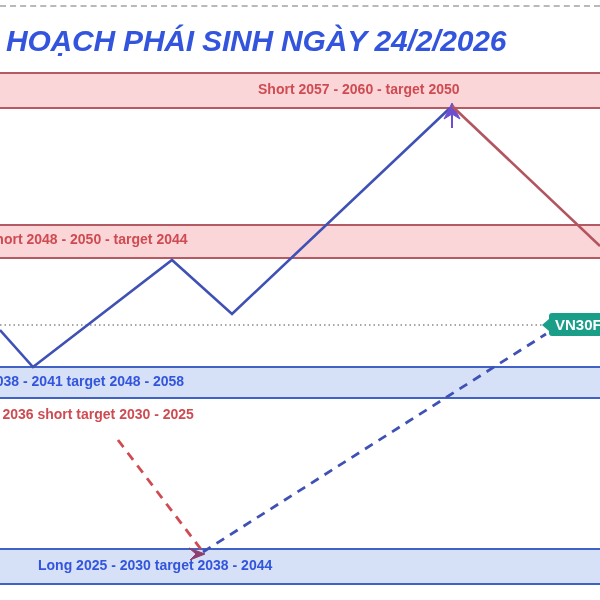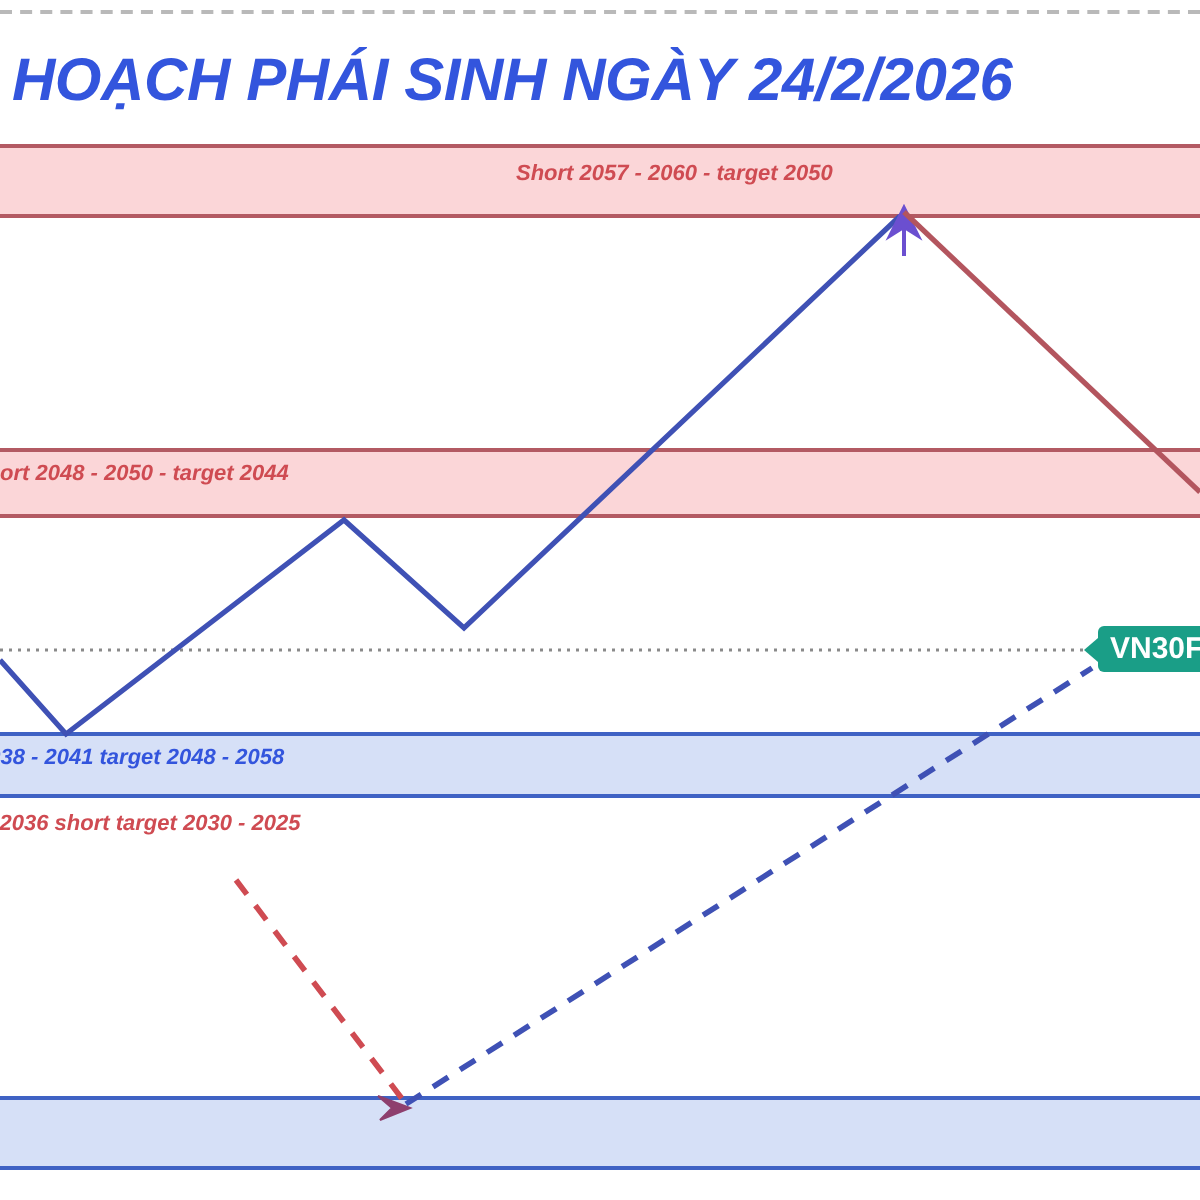--- a/index.html
+++ b/index.html
@@ -14,22 +14,22 @@
   
   .title{position:absolute;left:-22px;top:24px;width:640px;
          font-size:30px;font-weight:bold;font-style:italic;
          color:#3355dd;letter-spacing:-0.2px;white-space:nowrap;}
 
   
   .zone{position:absolute;left:0;width:600px;box-sizing:border-box;}
   .zone.red{background:#fbd6d8;border-top:2px solid #b35a63;border-bottom:2px solid #b35a63;}
   .zone.blue{background:#d6e0f7;border-top:2px solid #3f62c4;border-bottom:2px solid #3f62c4;}
 
-  .zone-label{position:absolute;white-space:nowrap;font-weight:bold;font-style:italic;
-              font-size:11px;}
+  .zone-label{position:absolute;white-space:nowrap;font-weight:bold;
+              font-size:14px;}
   .lbl-red{color:#cf4b52;}
   .lbl-blue{color:#3355dd;}
 
   
   svg.overlay{position:absolute;left:0;top:0;width:600px;height:600px;overflow:visible;}
 
   
   .pricetag{position:absolute;left:549px;top:313px;height:23px;
             background:#1a9e87;color:#ffffff;
             font-size:15px;font-weight:bold;
@@ -53,20 +53,21 @@
 
   <div class="zone red" style="top:224px;height:35px;"></div>
   <div class="zone-label lbl-red" style="left:-14px;top:231px;">Short 2048 - 2050 - target 2044</div>
 
   <div class="zone blue" style="top:366px;height:33px;"></div>
   <div class="zone-label lbl-blue" style="left:-12px;top:373px;">2038 - 2041 target 2048 - 2058</div>
 
   <div class="zone-label lbl-red" style="left:-10px;top:406px;">g 2036 short target 2030 - 2025</div>
 
   <div class="zone blue" style="top:548px;height:37px;"></div>
+  <div class="zone-label lbl-blue" style="left:38px;top:557px;">Long 2025 - 2030 target 2038 - 2044</div>
 
   <svg class="overlay" viewBox="0 0 600 600">
 
     <line x1="0" y1="325" x2="600" y2="325" stroke="#8a8a8a" stroke-width="1.6" stroke-dasharray="1.5 3"></line>
 
     <polyline points="0,330 33,367 172,260 232,314 450,108" fill="none" stroke="#3f51b5" stroke-width="2.6"></polyline>
 
     <path d="M 452,103 L 444,119 L 452,114 L 460,119 Z" fill="#6b4fd0" stroke="#6b4fd0" stroke-width="1"></path>
     <line x1="452" y1="104" x2="452" y2="128" stroke="#6b4fd0" stroke-width="2"></line>
 

